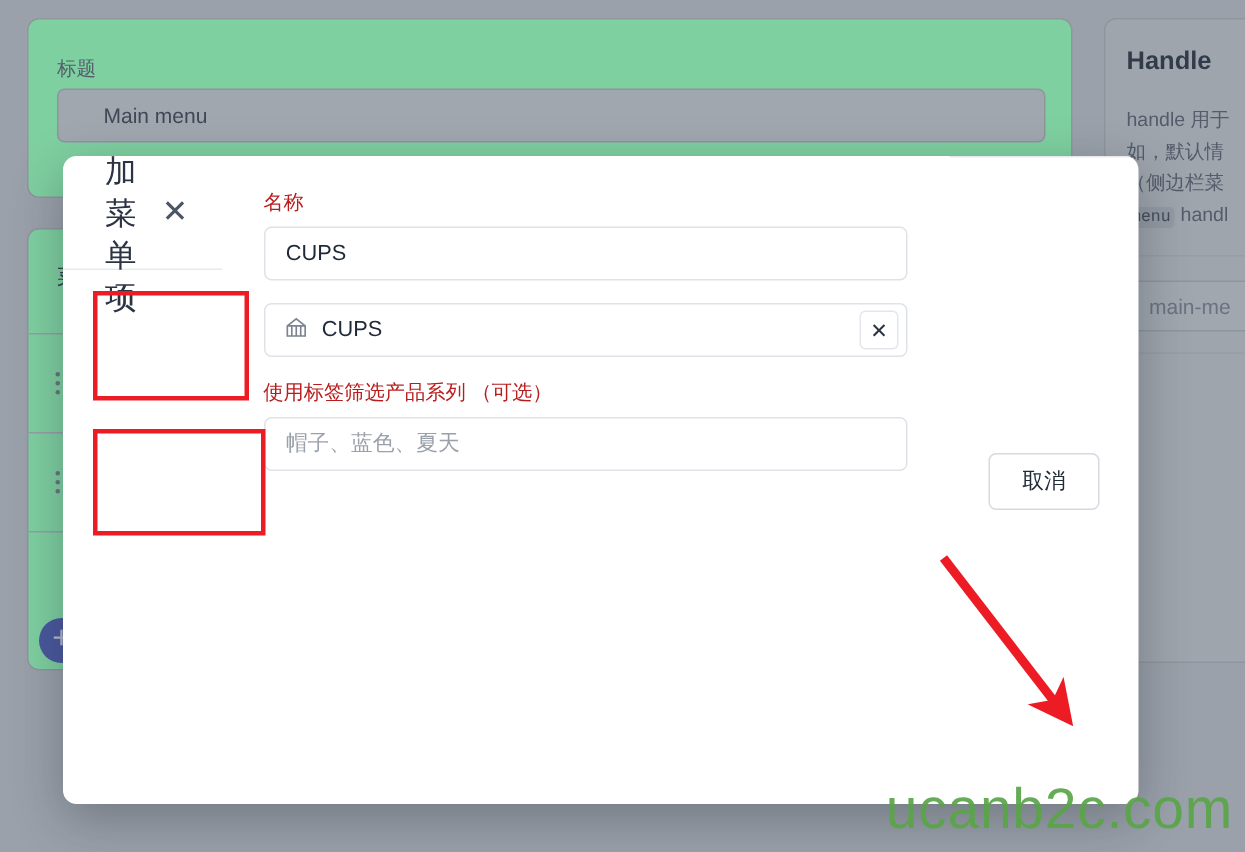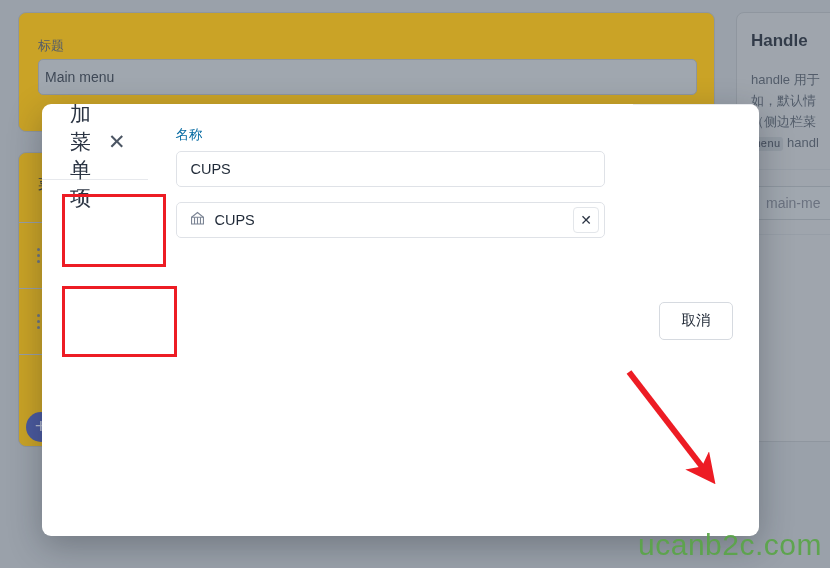--- a/index.html
+++ b/index.html
@@ -14,41 +14,41 @@
     background: #9aa2ac;
   }
 
   
   .bg-layer {
     position: absolute; inset: 0;
     background: #aab0b8;
   }
   .bg-card {
     position: absolute;
-    background: #eab308;
+    background: #86efac;
     border: 1px solid #9ba2aa;
     border-radius: 8px;
   }
   #bg-card-title { left: 18px; top: 12px; width: 697px; height: 120px; }
   #bg-card-items { left: 18px; top: 152px; width: 697px; height: 295px; }
 
   .bg-label {
     position: absolute;
     font-size: 13px;
     color: #4b5563;
     white-space: nowrap;
   }
   .bg-input {
     position: absolute;
     background: #b2b8bf;
     border: 1px solid #98a0a8;
     border-radius: 5px;
     display: flex;
     align-items: center;
-    padding: 0 6px;
+    padding: 0 30px;
     font-size: 14px;
     color: #2f3a48;
   }
   .bg-row {
     position: absolute;
     left: 19px;
     width: 695px;
     border-top: 1px solid #a6acb4;
     display: flex;
     align-items: center;
@@ -165,21 +165,21 @@
   }
   #modal-body {
     flex: 1 1 auto;
     padding: 22px 28px 0 28px;
     position: relative;
   }
   .field { margin-bottom: 15px; }
   .field-label {
     display: block;
     font-size: 13.5px;
-    color: #0369a1;
+    color: #b91c1c;
     margin-bottom: 7px;
   }
   .field-input {
     width: 100%;
     height: 36px;
     border: 1px solid #dfe2e7;
     border-radius: 5px;
     background: #fff;
     font-size: 14.5px;
     color: #1f2937;
@@ -244,21 +244,21 @@
     border: 3px solid #ed1c24;
     pointer-events: none;
   }
   #annot-name { left: 62px; top: 194px; width: 104px; height: 73px; }
   #annot-link { left: 62px; top: 286px; width: 115px; height: 71px; }
   #annot-arrow { position: absolute; left: 615px; top: 360px; pointer-events: none; }
 
   #watermark {
     position: absolute;
     right: 8px; bottom: 6px;
-    font-size: 30px;
+    font-size: 38px;
     color: #5aa548;
     opacity: 0.92;
     letter-spacing: 0.5px;
     font-family: "Liberation Sans", sans-serif;
   }
 </style>
 </head>
 <body>
 
 <div id="root">
@@ -341,20 +341,22 @@
                 <path d="M13.5 8.5 V16.5"></path>
               </svg>
             </span>
             <span>CUPS</span>
           </span>
           <button id="link-clear">✕</button>
         </div>
       </div>
 
       <div class="field">
+        <label class="field-label">使用标签筛选产品系列 （可选）</label>
+        <input class="field-input" type="text" placeholder="帽子、蓝色、夏天" style="">
       </div>
     </div>
 
     <div id="modal-footer">
       <button class="btn" id="btn-cancel">取消</button>
     </div>
   </div>
 
   <div class="annot-box" id="annot-name"></div>
   <div class="annot-box" id="annot-link"></div>

